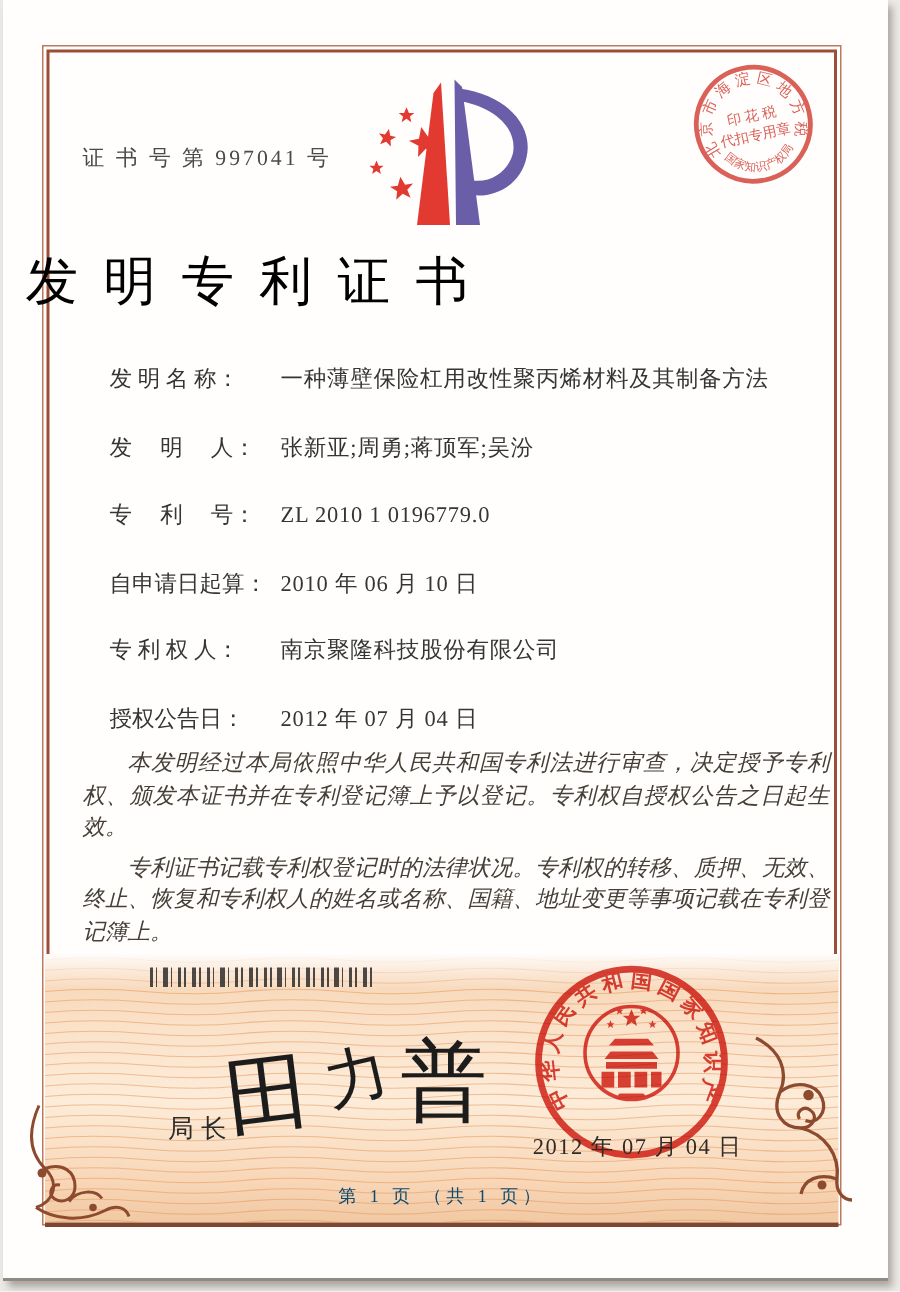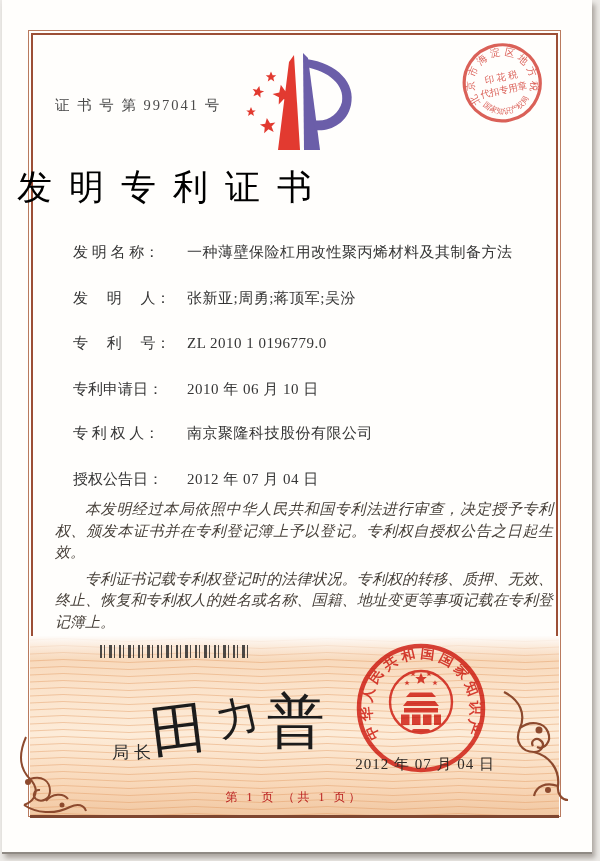--- a/index.html
+++ b/index.html
@@ -73,21 +73,21 @@
   .sig-c1{font-size:57px;display:inline-block;transform:rotate(-4deg);}
   .sig-c2{font-size:42px;display:inline-block;margin-left:10px;vertical-align:14px;transform:rotate(-10deg);}
   .sig-c3{font-size:58px;display:inline-block;margin-left:8px;vertical-align:2px;transform:rotate(3deg);}
   .seal-bottom{position:absolute;left:353px;top:641px;z-index:5;mix-blend-mode:multiply;opacity:.92;}
   .seal-date{
     position:absolute;left:350px;top:755px;width:150px;text-align:center;z-index:6;
     font-size:15px;color:#2f2a26;letter-spacing:1px;
   }
   .footer-page{
     position:absolute;left:30px;top:789px;width:529px;text-align:center;z-index:3;
-    font-size:12px;color:#b91c1c;letter-spacing:3px;
+    font-size:12px;color:#0c4a6e;letter-spacing:3px;
   }
   .tax-stamp{position:absolute;left:458px;top:38px;transform:rotate(-12deg);mix-blend-mode:multiply;opacity:.85;}
   .ornament{position:absolute;z-index:4;}
   .orn-left{left:16px;top:735px;}
   .orn-right{left:498px;top:690px;transform:scaleX(-1);}
   svg text{font-family:"Liberation Serif","DejaVu Serif",serif;}
 </style>
 </head>
 <body>
 
@@ -123,21 +123,21 @@
   <div class="field-row r0">
     <span class="lbl">发 明 名 称：</span><span class="val">一种薄壁保险杠用改性聚丙烯材料及其制备方法</span>
   </div>
   <div class="field-row r1">
     <span class="lbl">发　 明　 人：</span><span class="val">张新亚;周勇;蒋顶军;吴汾</span>
   </div>
   <div class="field-row r2">
     <span class="lbl">专　 利　 号：</span><span class="val">ZL 2010 1 0196779.0</span>
   </div>
   <div class="field-row r3">
-    <span class="lbl">专利申请日：</span><span class="val">2010 年 06 月 10 日</span>
+    <span class="lbl">自申请日起算：</span><span class="val">2010 年 06 月 10 日</span>
   </div>
   <div class="field-row r4">
     <span class="lbl">专 利 权 人：</span><span class="val">南京聚隆科技股份有限公司</span>
   </div>
   <div class="field-row r5">
     <span class="lbl">授权公告日：</span><span class="val">2012 年 07 月 04 日</span>
   </div>
 </div>
 
 <div class="body-text">

